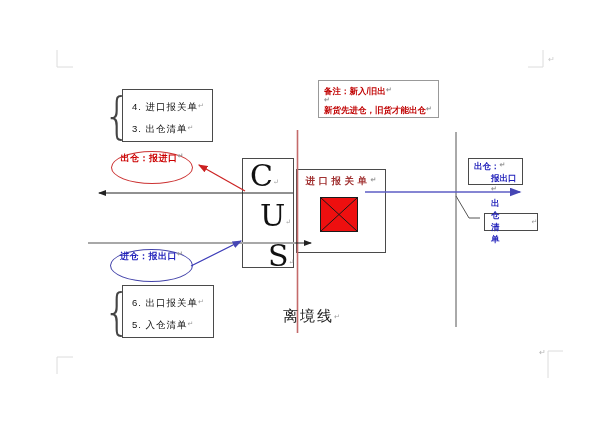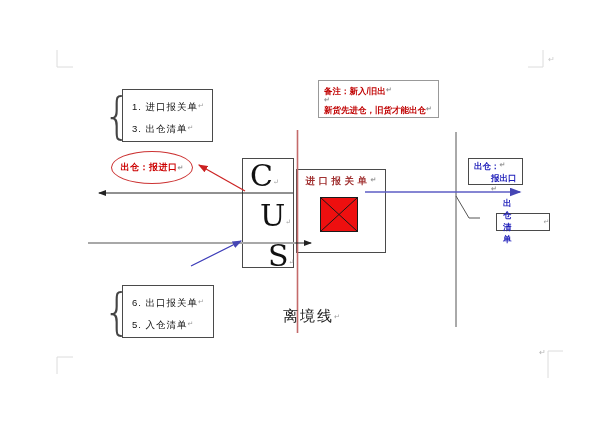--- a/index.html
+++ b/index.html
@@ -7,21 +7,21 @@
         font-family:"Liberation Sans",sans-serif;color:#222;}
   .abs{position:absolute;}
   .box{position:absolute;border:1px solid #4a4a4a;background:#fff;box-sizing:border-box;}
   .pm{font-size:7px;color:#9a9a9a;vertical-align:2px;letter-spacing:0;}
   
   .doclist{font-size:9.5px;color:#111;line-height:21px;padding:5px 0 0 9px;letter-spacing:1px;}
   .brace{position:absolute;font-family:"DejaVu Sans",sans-serif;font-weight:100;color:#444;
          transform:scaleX(.85);}
   
   .ellipse{position:absolute;border-radius:50%;background:#fff;box-sizing:border-box;
-           display:flex;align-items:center;justify-content:center;font-size:9px;font-weight:bold;letter-spacing:.5px;}
+           display:flex;justify-content:center;font-size:9px;font-weight:bold;letter-spacing:.5px;}
   .ellipse-red{border:1px solid #cc3333;color:#cc0000;}
   .ellipse-blue{border:1px solid #4444aa;color:#2222bb;}
   
   #note-box{border:1px solid #999;padding:3px 0 0 5px;font-size:8.5px;font-weight:bold;color:#c00000;line-height:12px;}
   
   .cus-letter{font-family:"DejaVu Serif","Liberation Serif",serif;font-size:30px;color:#111;line-height:34px;}
   
   #warehouse-title{position:absolute;left:0;right:0;top:5px;text-align:center;font-size:9.5px;
                    font-weight:bold;color:#a03030;letter-spacing:3.5px;white-space:nowrap;}
   
@@ -33,30 +33,34 @@
   .z6{z-index:6;}
 </style>
 </head>
 <body>
 
 <div id="page">
 
   <div class="brace" style="left:101px;top:88px;font-size:50px;line-height:56px;">{</div>
   <div class="box" style="left:122px;top:89px;width:91px;height:53px;">
     <div class="doclist">
-      <div><span>1. 进口报关单</span><span class="pm">↵</span></div>
+      <div><span>4. 进口报关单</span><span class="pm">↵</span></div>
       <div><span>3. 出仓清单</span><span class="pm">↵</span></div>
     </div>
   </div>
 
   <div class="ellipse ellipse-red" style="left:111px;top:151px;width:82px;height:33px;">
     <span>出仓：报进口</span>
       <span class="pm">↵</span>
   </div>
 
+  <div class="ellipse ellipse-blue" style="left:110px;top:249px;width:83px;height:33px;">
+    <span>进仓：报出口</span>
+      <span class="pm">↵</span>
+  </div>
 
   <div class="brace" style="left:101px;top:284px;font-size:50px;line-height:56px;">{</div>
   <div class="box" style="left:122px;top:285px;width:92px;height:53px;">
     <div class="doclist">
       <div><span>6. 出口报关单</span><span class="pm">↵</span></div>
       <div><span>5. 入仓清单</span><span class="pm">↵</span></div>
     </div>
   </div>
 
   <div class="box" id="note-box" style="left:318px;top:80px;width:121px;height:38px;">
@@ -79,21 +83,21 @@
       <line x1="0.5" y1="0.5" x2="37.5" y2="34.5" stroke="#1a1a1a" stroke-width="1"></line>
       <line x1="37.5" y1="0.5" x2="0.5" y2="34.5" stroke="#1a1a1a" stroke-width="1"></line>
     </svg>
   </div>
 
   <div class="box" style="left:468px;top:158px;width:55px;height:27px;padding:2px 0 0 5px;">
     <div class="blue-text"><span>出仓：</span><span class="pm">↵</span></div>
     <div class="blue-text" style="padding-left:17px;"><span>报出口</span><span class="pm">↵</span></div>
   </div>
 
-  <div class="box" style="left:496px;top:213px;width:54px;height:18px;display:flex;align-items:center;padding-left:6px;gap:32px;">
+  <div class="box" style="left:484px;top:213px;width:54px;height:18px;display:flex;align-items:center;padding-left:6px;gap:32px;">
     <span class="blue-text">出仓清单</span>
       <span class="pm">↵</span>
   </div>
 
   <div class="abs z6" id="departure-label" style="left:283px;top:307px;">
     <span>离境线</span><span class="pm">↵</span>
   </div>
 
   <svg class="overlay" width="600" height="424" viewBox="0 0 600 424">
     <defs>

